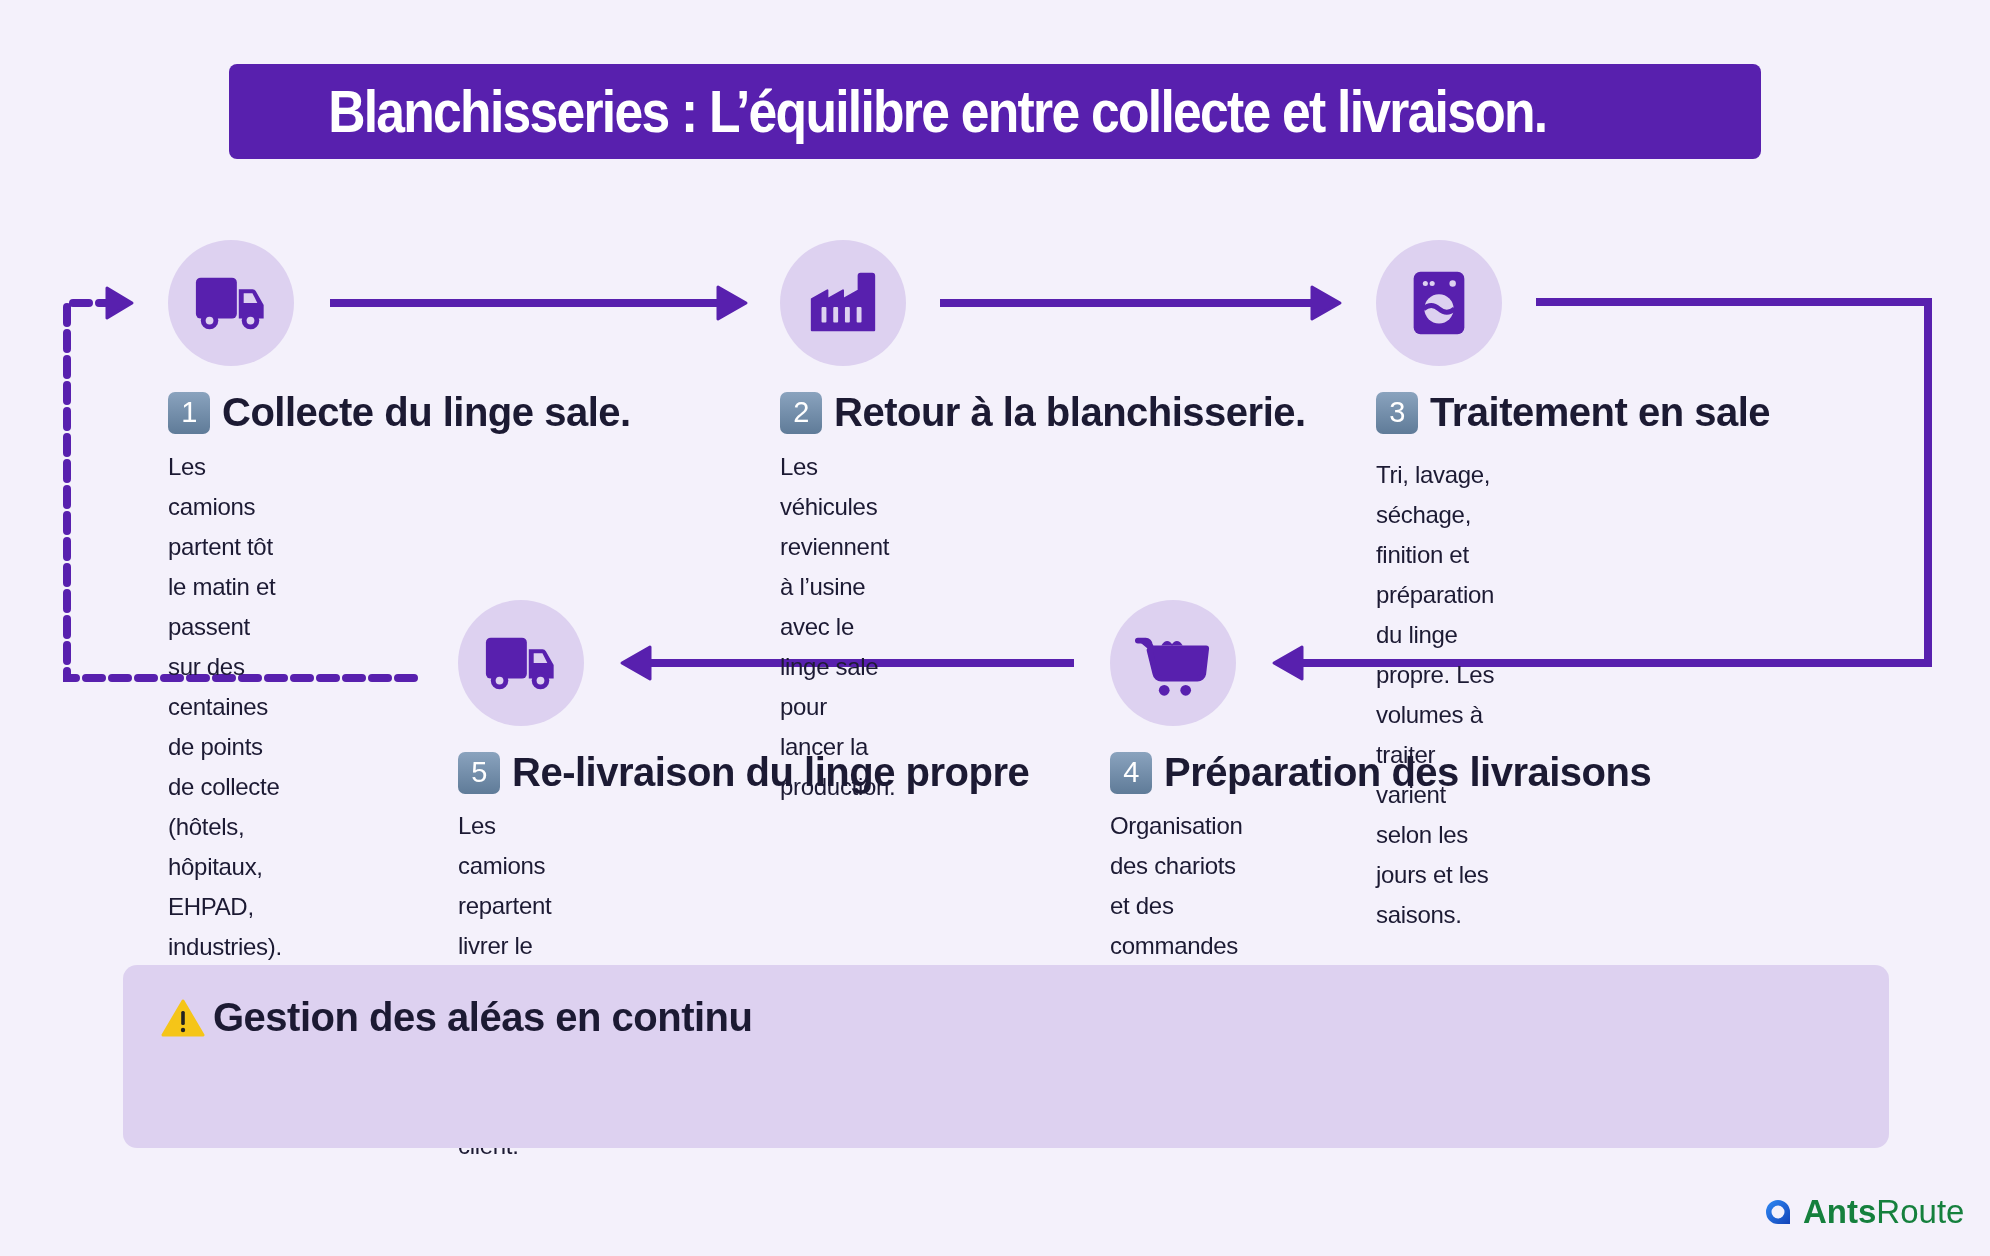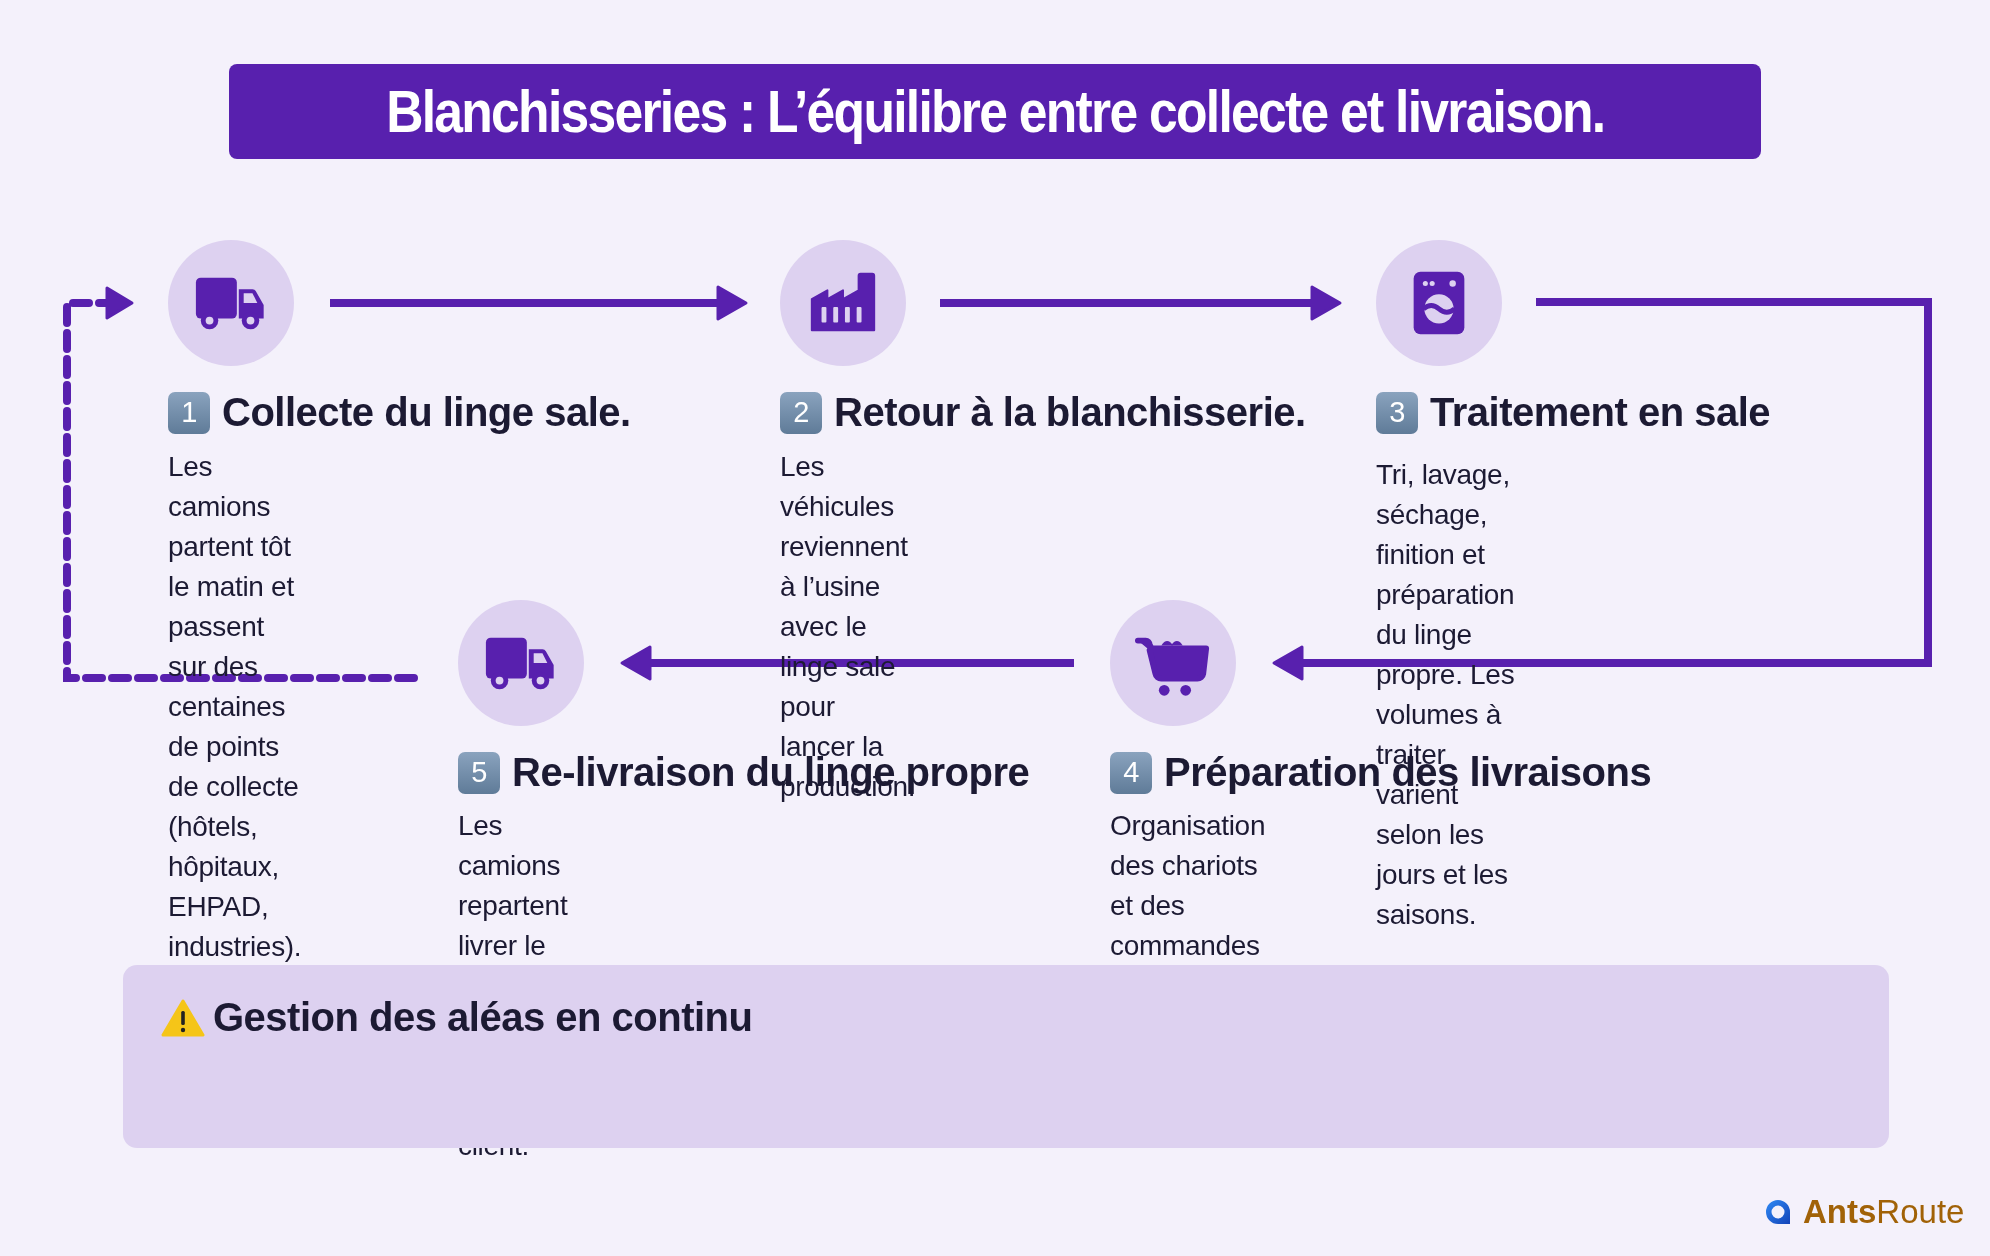--- a/index.html
+++ b/index.html
@@ -2,21 +2,21 @@
 <html><head>
 <meta charset="utf-8">
 <style>
   * { box-sizing: border-box; margin: 0; padding: 0; }
   html, body { width: 1990px; height: 1256px; background: #f4f1fb; overflow: hidden; }
   body { position: relative; font-family: "Liberation Sans", sans-serif; color: #1c1a33; }
 
   .title-banner {
     position: absolute; left: 229px; top: 64px; width: 1532px; height: 95px;
     background: #5820ae; border-radius: 8px;
-    display: flex; align-items: center; justify-content: center;
+    display: flex; align-items: center; 
   }
   .title-banner h1 {
     color: #ffffff; font-family: "Liberation Sans", sans-serif; font-weight: 700;
     font-size: 60px; letter-spacing: -2px; transform: scaleX(0.86); white-space: nowrap;
   }
 
   svg.connectors { position: absolute; left: 0; top: 0; width: 1990px; height: 1256px; pointer-events: none; }
 
   .step { position: absolute; }
   .icon-circle {
@@ -29,42 +29,42 @@
     position: absolute; display: flex; align-items: center; gap: 12px;
     font-size: 40px; font-weight: 700; color: #1c1a33; white-space: nowrap; letter-spacing: -0.5px;
   }
   .num-badge {
     width: 42px; height: 42px; border-radius: 7px;
     background: linear-gradient(#8aa3be, #5f7b98);
     color: #fff; font-size: 29px; font-weight: 400;
     display: flex; align-items: center; justify-content: center; flex-shrink: 0;
   }
   .step-desc {
-    position: absolute; font-size: 28px; line-height: 40px; color: #1c1a33; white-space: pre-line;
+    position: absolute; font-size: 24px; line-height: 40px; color: #1c1a33; white-space: pre-line;
     letter-spacing: -0.3px;
   }
 
   .alert-box {
     position: absolute; left: 123px; top: 965px; width: 1766px; height: 183px;
     background: #ddd1f0; border-radius: 14px;
   }
   .alert-title {
     position: absolute; left: 38px; top: 30px; display: flex; align-items: center; gap: 8px;
     font-size: 40px; font-weight: 700; letter-spacing: -0.5px; color: #1c1a33;
   }
   .alert-title svg { width: 44px; height: 40px; }
   .alert-text {
     position: absolute; left: 40px; top: 80px; width: 1680px; font-size: 28px; line-height: 41px; color: #1c1a33;
     letter-spacing: -0.3px;
   }
   .alert-text b { font-weight: 700; }
 
   .logo { position: absolute; left: 1763px; top: 1193px; display: flex; align-items: center; gap: 10px; }
   .logo svg { width: 30px; height: 30px; }
-  .logo-text { font-size: 33px; color: #a16207; }
+  .logo-text { font-size: 33px; color: #15803d; }
   .logo-text .b { font-weight: 700; }
 </style>
 </head>
 <body>
 
 <div class="title-banner">
   <h1>Blanchisseries : L’équilibre entre collecte et livraison.</h1>
 </div>
 
 <svg class="connectors" viewBox="0 0 1990 1256">

